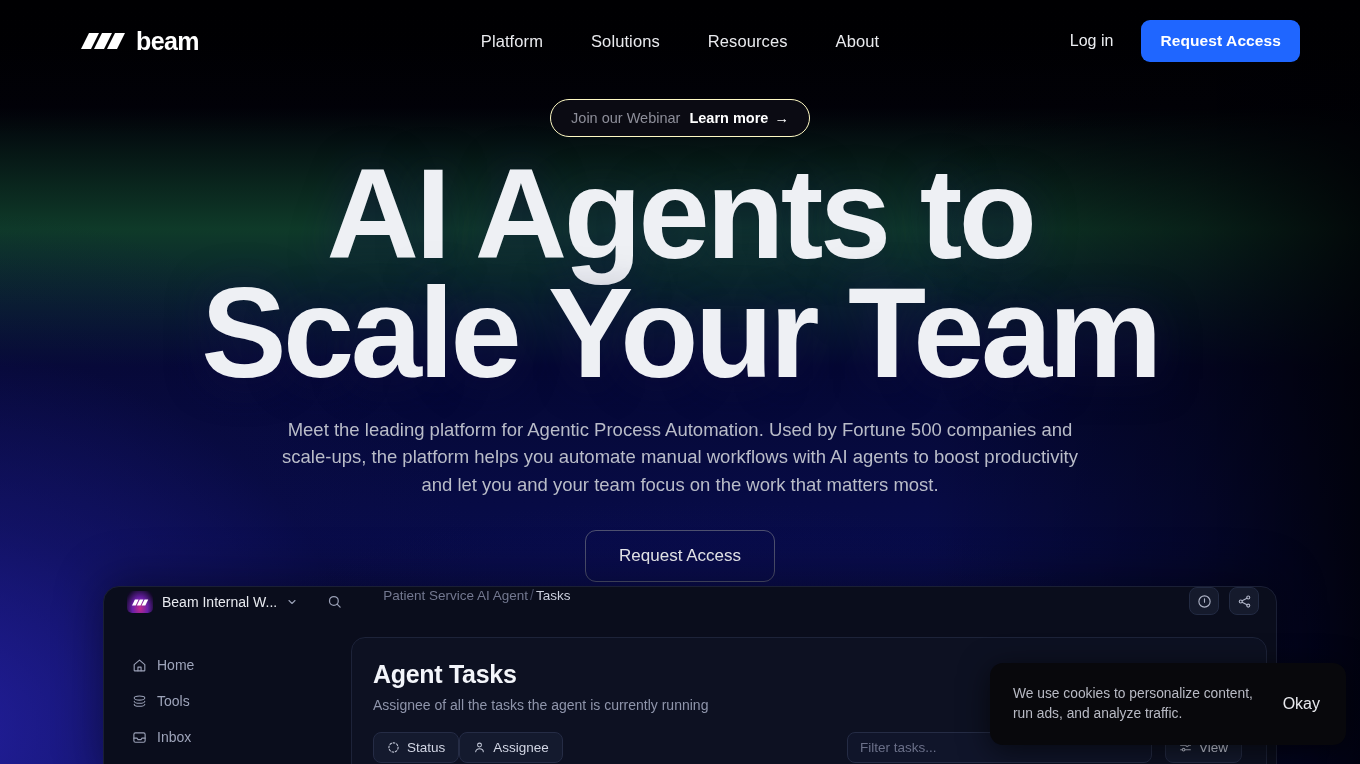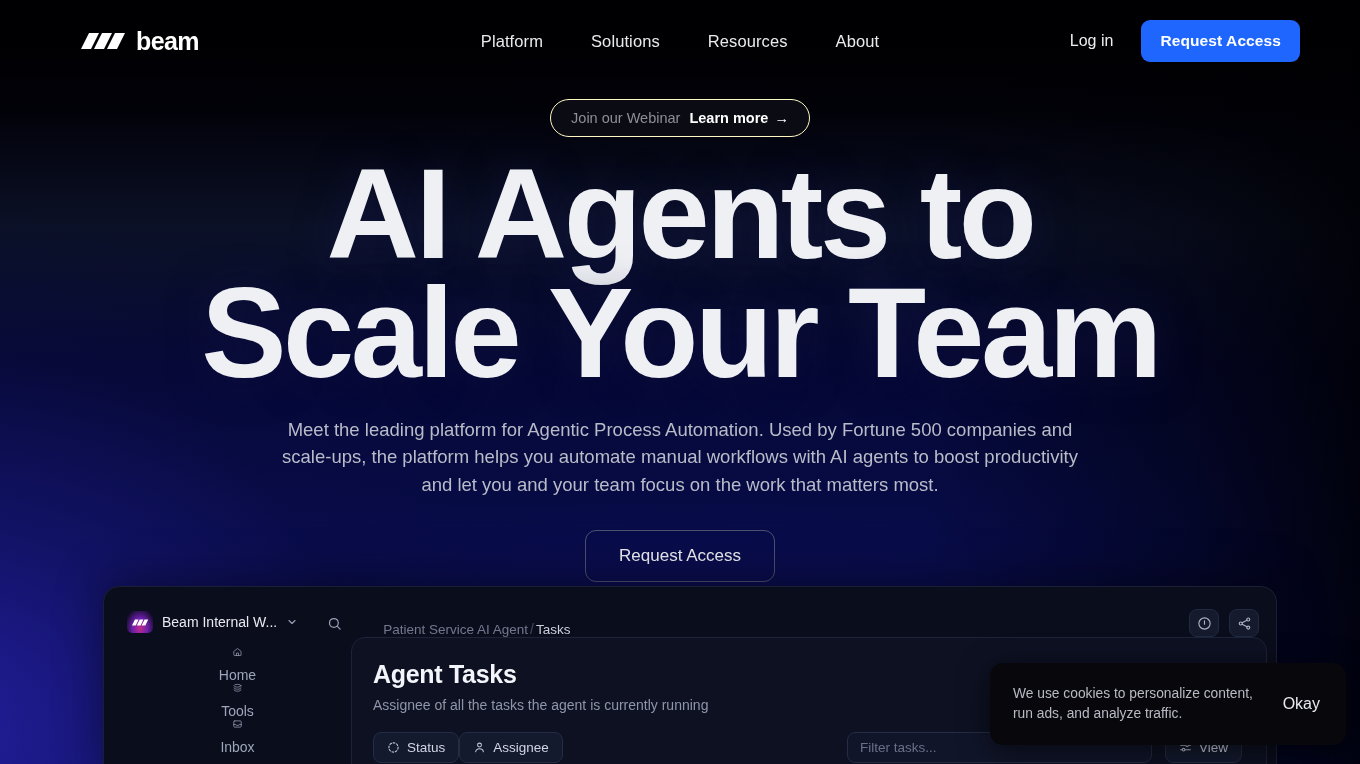--- a/index.html
+++ b/index.html
@@ -11,21 +11,21 @@
     font-family: "Liberation Sans", sans-serif;
     background: #000006;
   }
 
   
   .page {
     position: relative;
     width: 1360px;
     height: 764px;
     overflow: hidden;
-    background: #0f172a;
+    background: #14532d;
   }
   .bg-layer {
     position: absolute;
     inset: 0;
     pointer-events: none;
   }
   .bg-vert {
     background: linear-gradient(to bottom,
       #000005 0%,
       #010109 14%,
@@ -211,21 +211,21 @@
     background: #0a0d1c;
     border: 1px solid #1a1f35;
     border-radius: 16px;
     z-index: 35;
     overflow: hidden;
     box-shadow: 0 -6px 48px rgba(0,0,0,0.45);
   }
   .app-topbar {
     height: 50px;
     display: flex;
-    align-items: flex-end;
+    align-items: flex-start;
     padding: 0 17px;
     position: relative;
   }
   .ws-chip {
     display: flex;
     align-items: center;
     gap: 9px;
     cursor: pointer;
     padding: 4px 6px;
     border-radius: 7px;
@@ -292,21 +292,20 @@
     padding: 10px 0 0 20px;
   }
   .side-item {
     display: flex;
     align-items: center;
     gap: 10px;
     height: 36px;
     padding: 0 8px;
     border-radius: 7px;
     cursor: pointer;
-    flex-direction: column;
   }
   .side-label {
     color: #9ea4ba;
     font-size: 14px;
     white-space: nowrap;
   }
   .main-panel {
     flex: 1;
     margin: 0 9px 0 0;
     background: #0d1122;

